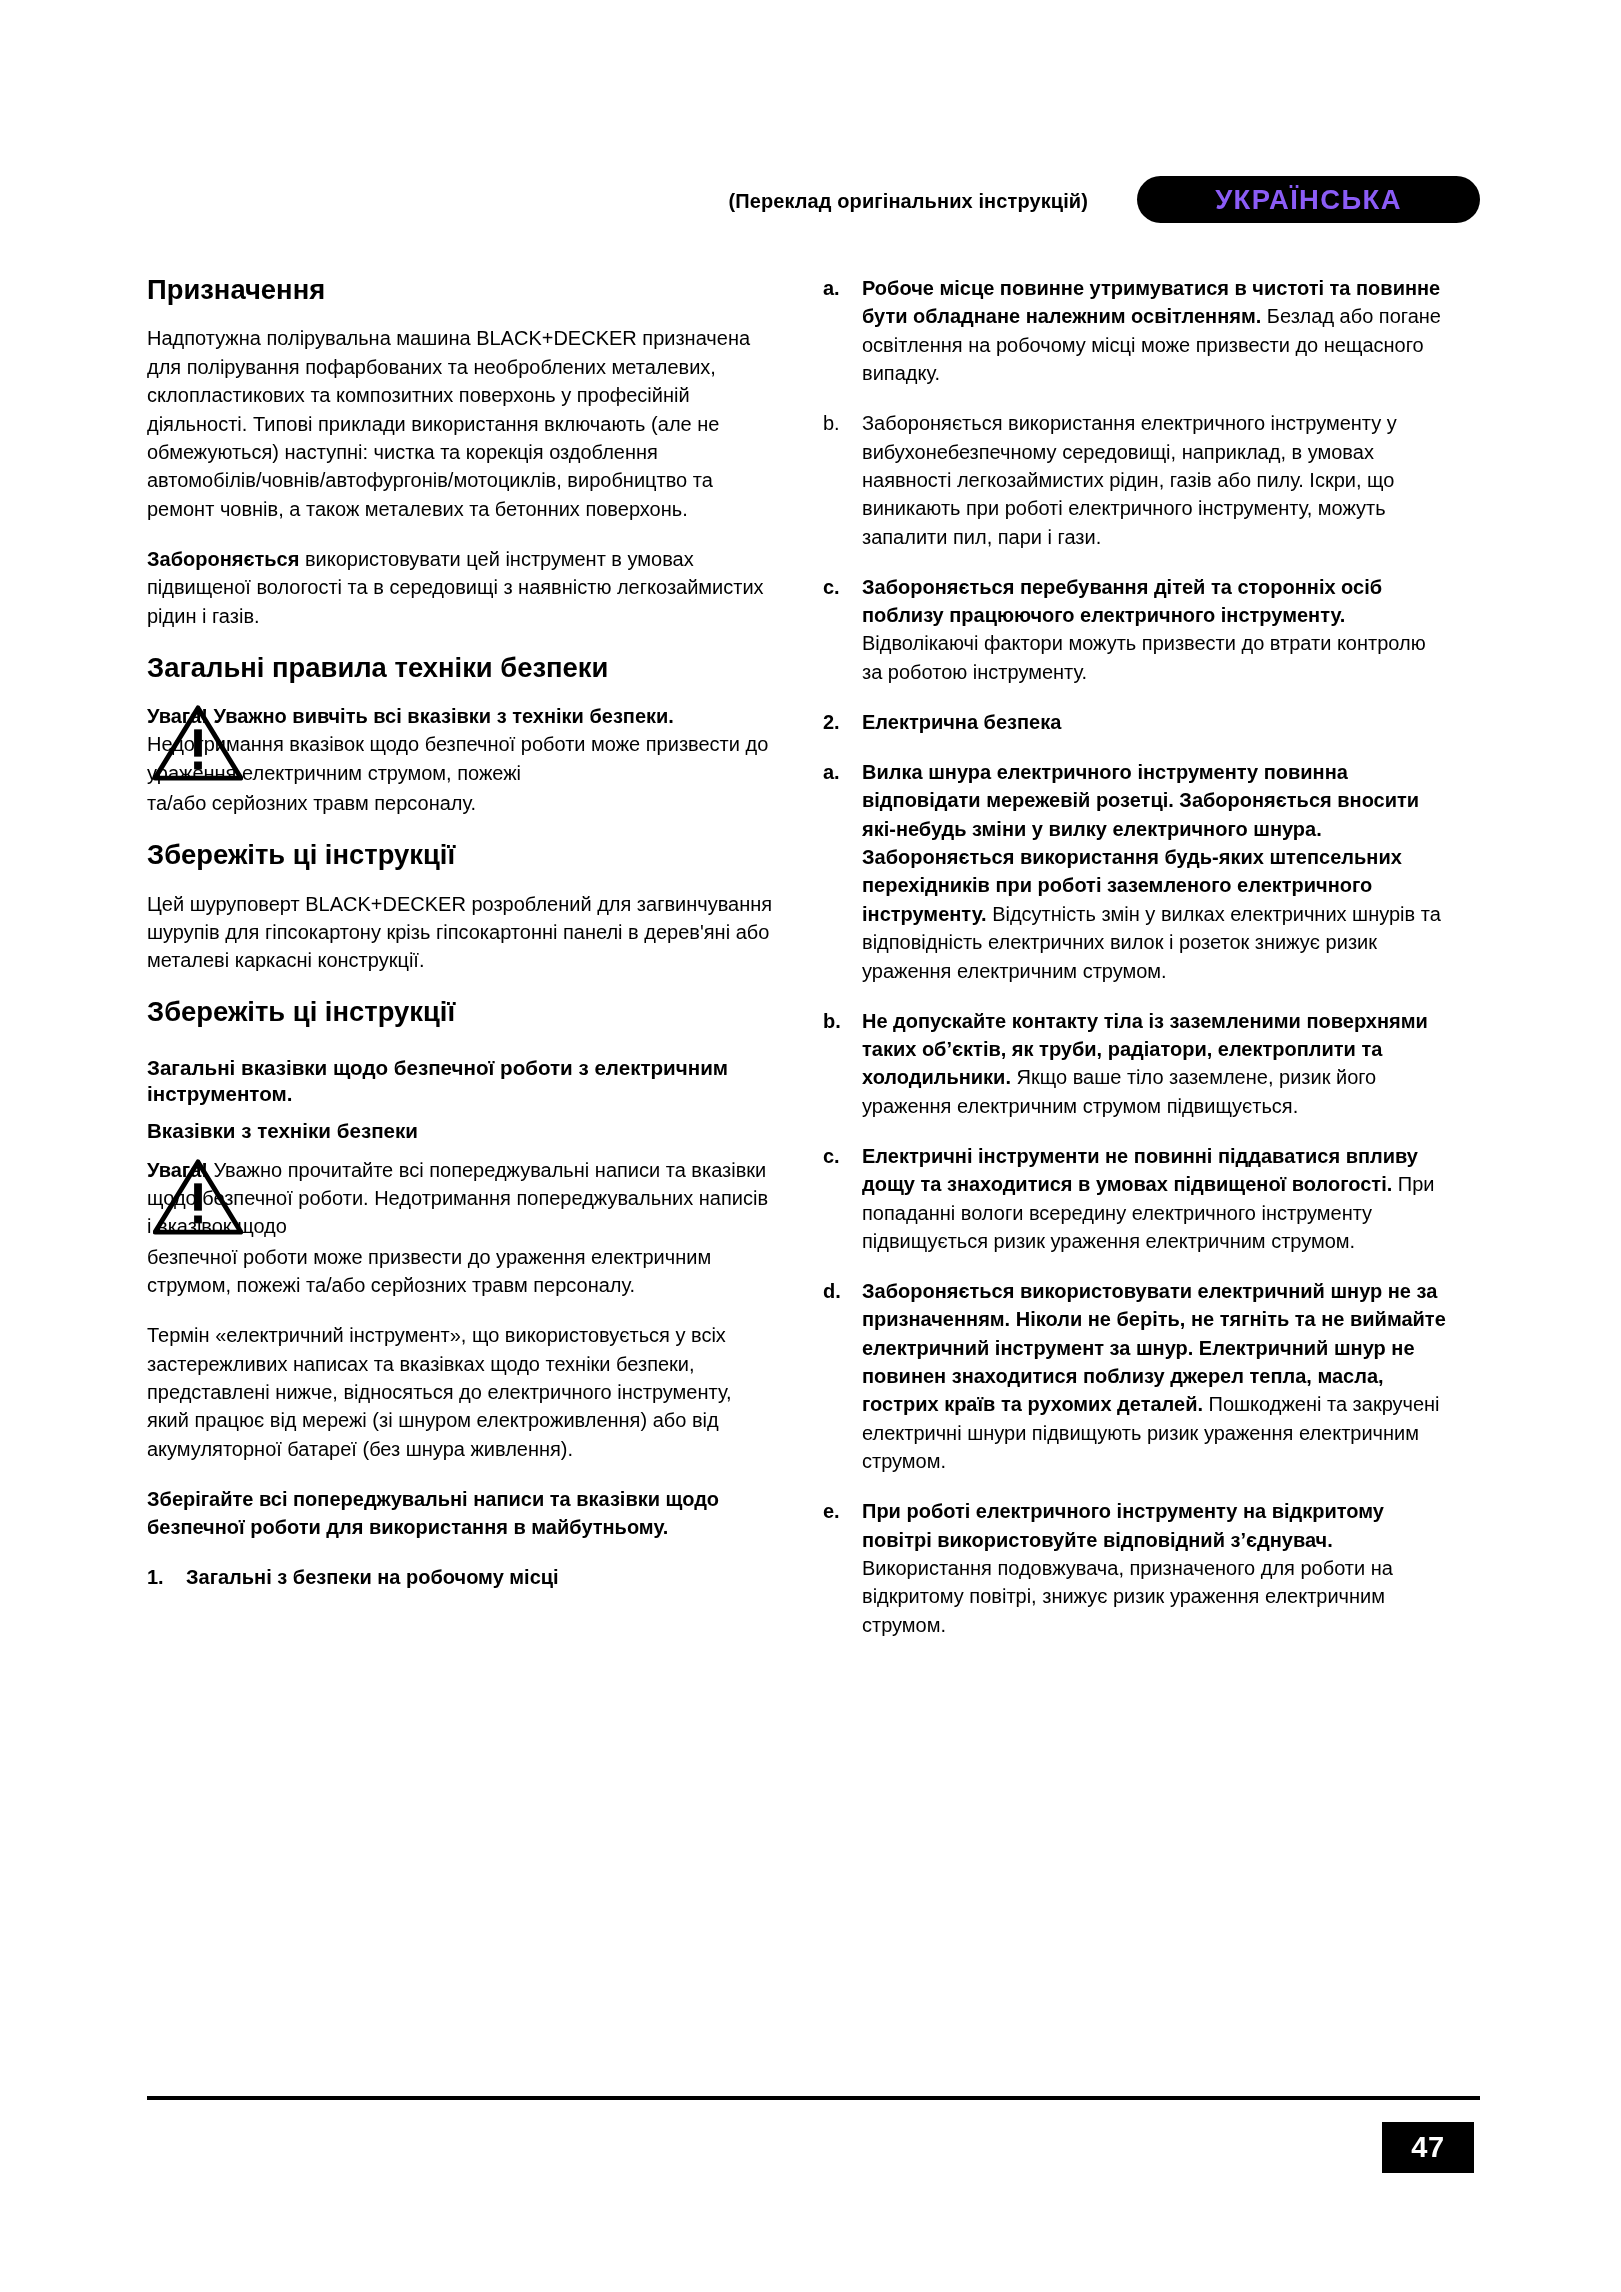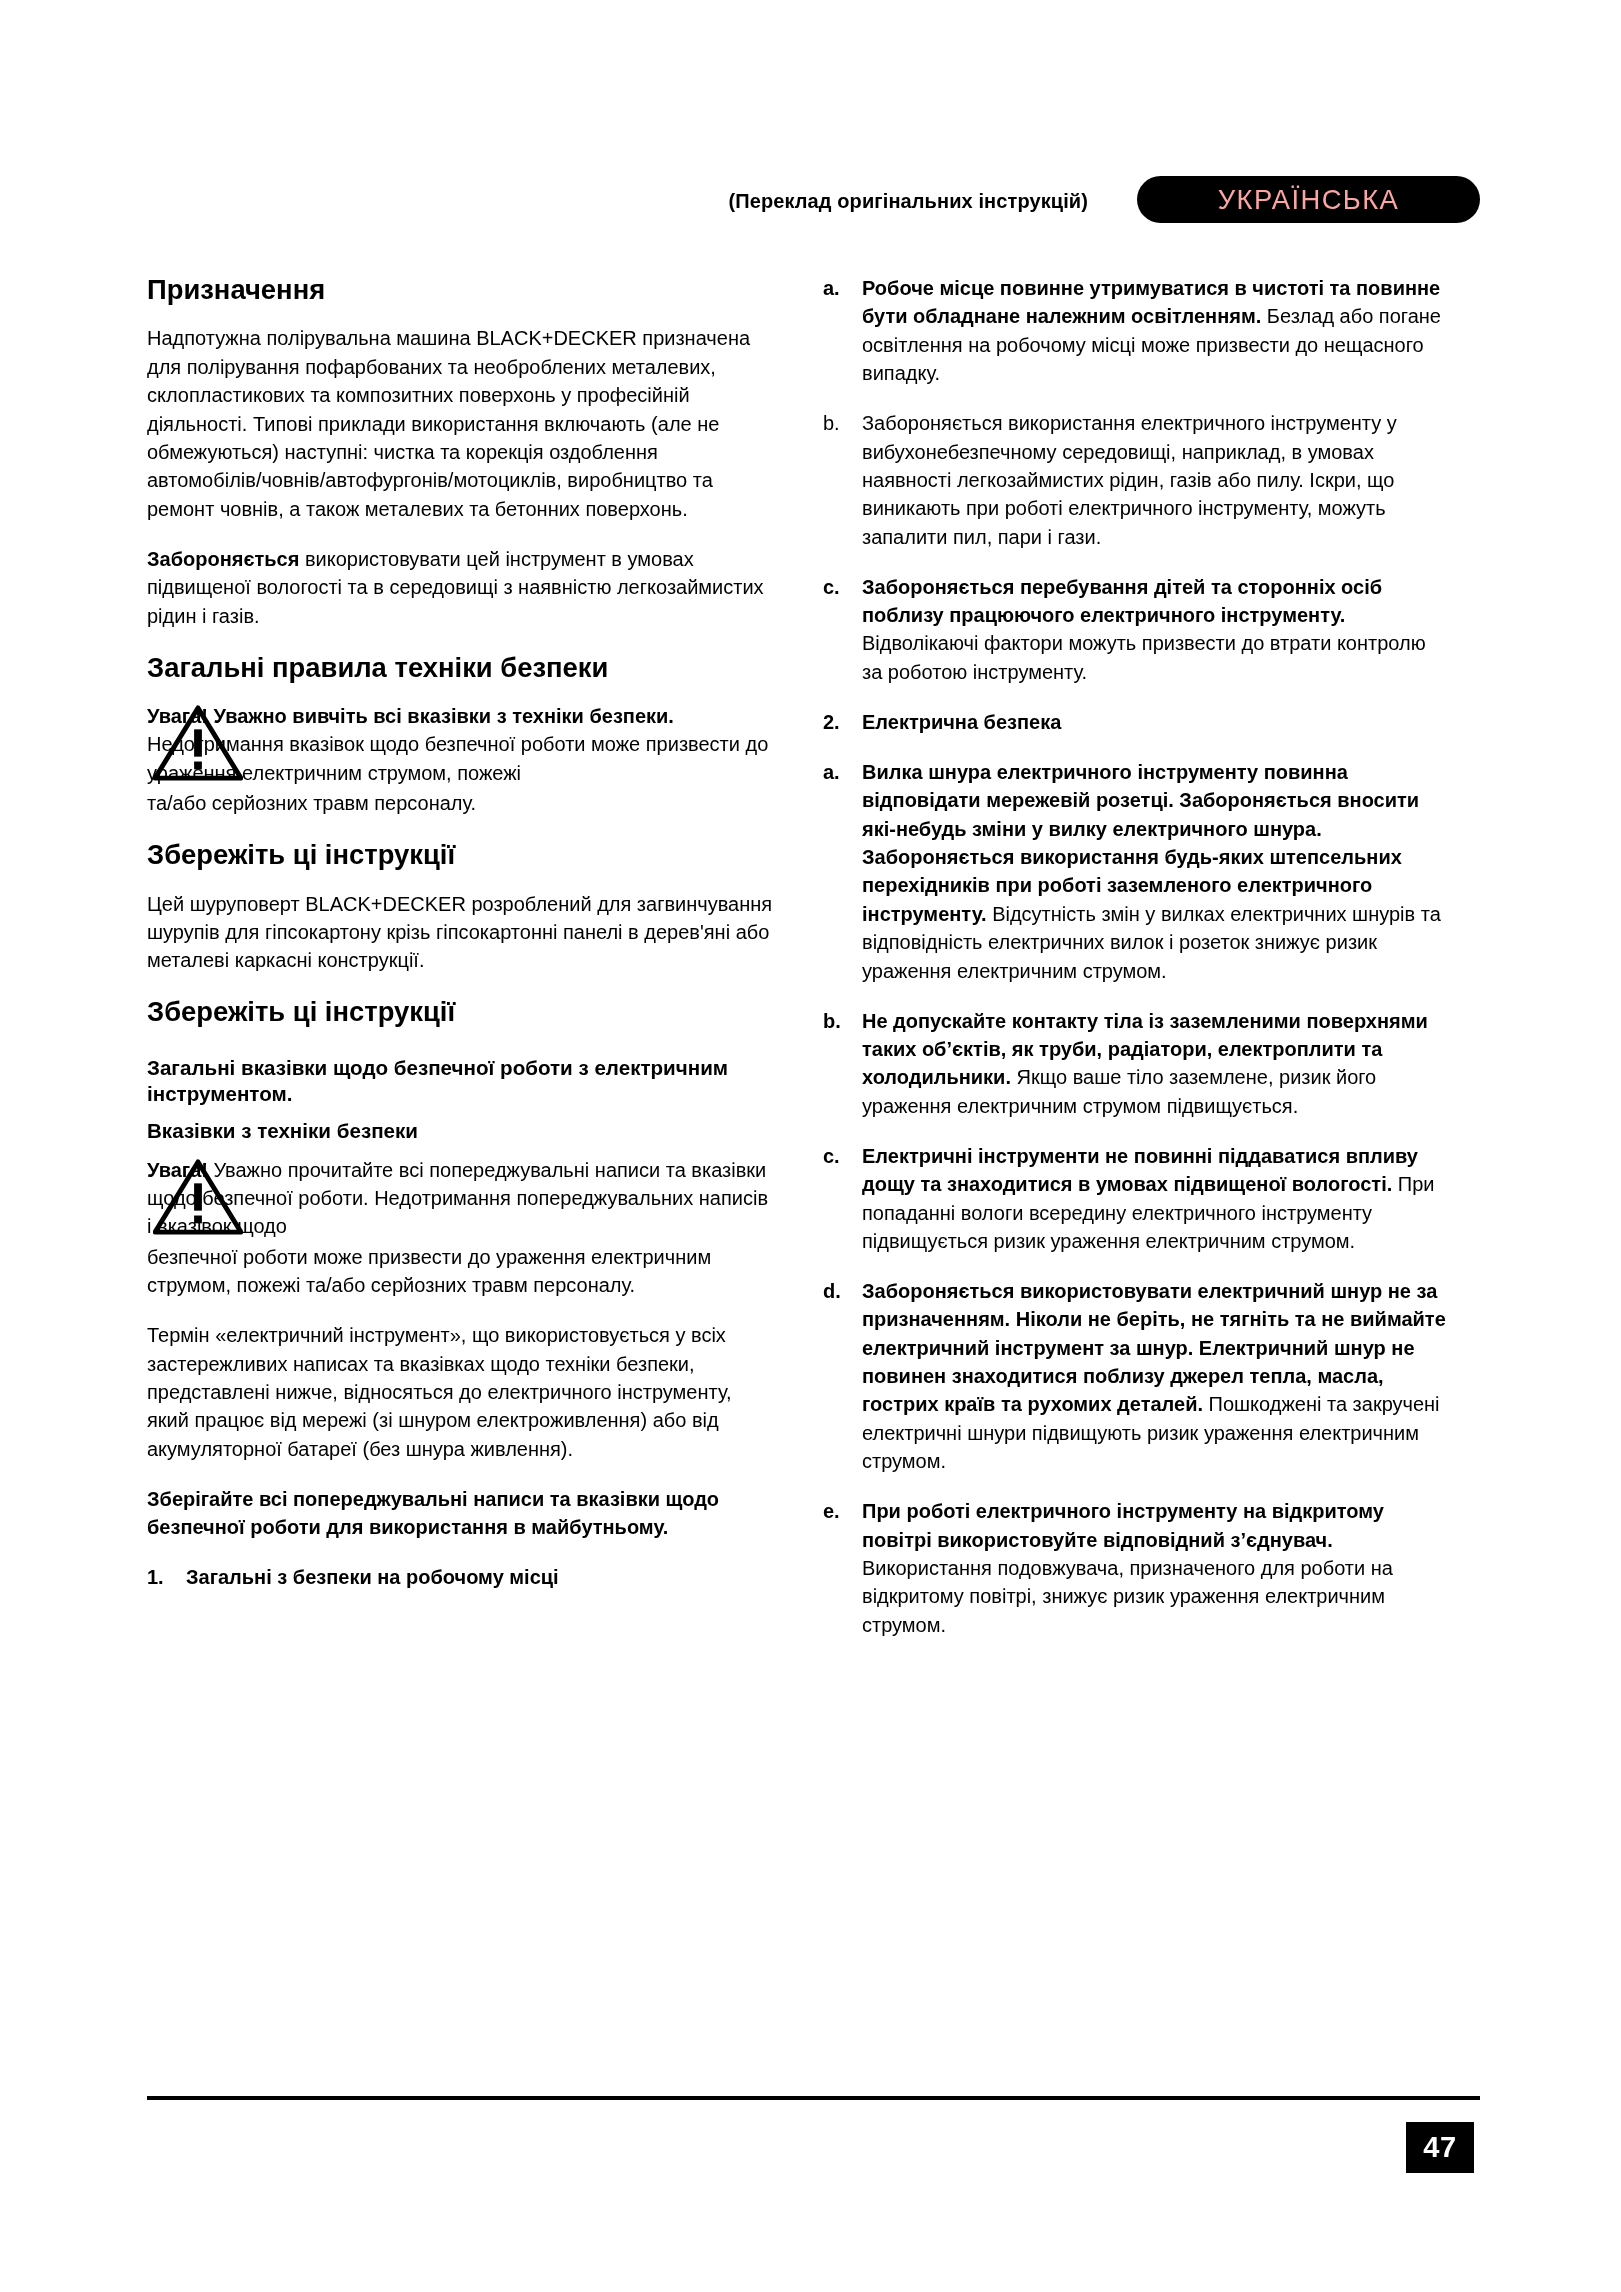--- a/index.html
+++ b/index.html
@@ -41,23 +41,23 @@
     white-space: nowrap;
   }
   .lang-badge {
     position: absolute;
     right: 0;
     top: 0;
     width: 343px;
     height: 47px;
     background: #000000;
     border-radius: 23.5px / 23.5px;
-    color: #fca5a5;
+    color: #8b5cf6;
     font-size: 27.4px;
-    font-weight: normal;
+    font-weight: bold;
     letter-spacing: 1.4px;
     display: flex;
     align-items: center;
     justify-content: center;
   }
 
   
   .col {
     position: absolute;
     top: 274px;
@@ -140,21 +140,21 @@
     left: 147px;
     top: 2096px;
     width: 1333px;
     height: 3.9px;
     background: #000000;
   }
   .page-num {
     position: absolute;
     right: 147px;
     top: 2122px;
-    width: 68px;
+    width: 92px;
     height: 51px;
     background: #000000;
     color: #ffffff;
     font-size: 29px;
     font-weight: bold;
     display: flex;
     align-items: center;
     justify-content: center;
     letter-spacing: 0.5px;
   }

